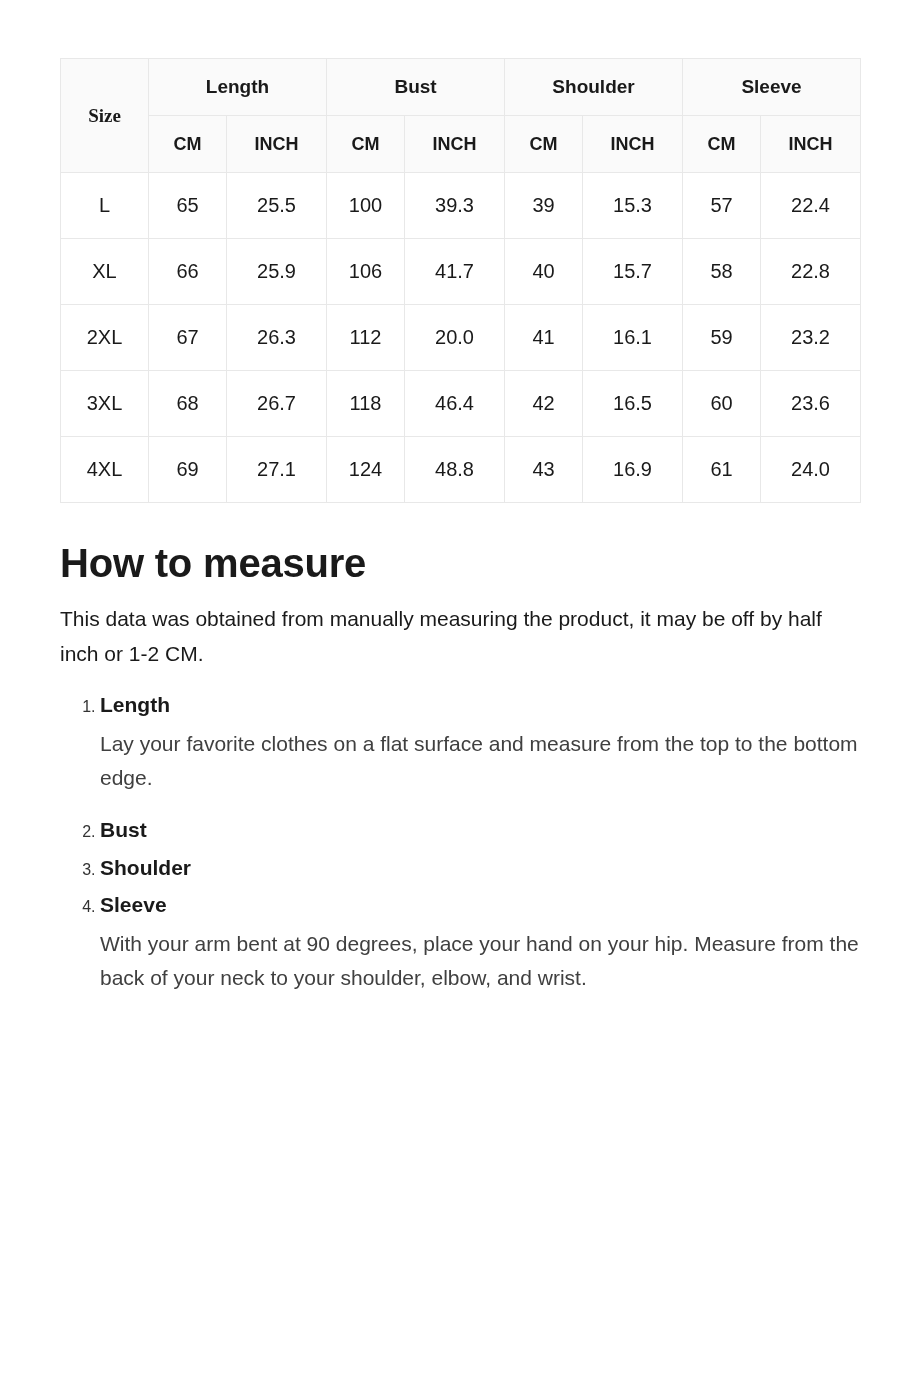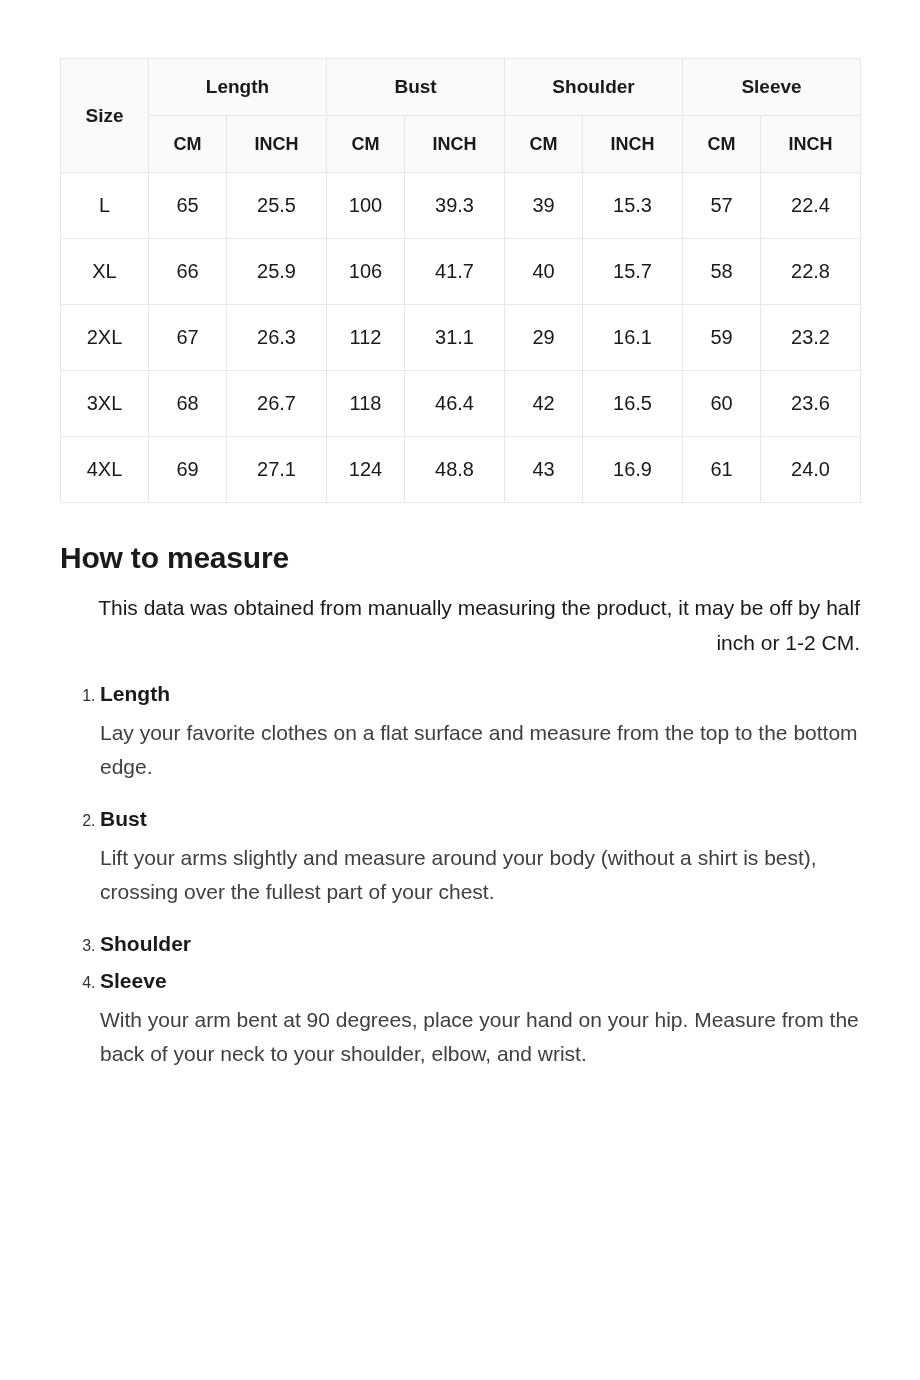--- a/index.html
+++ b/index.html
@@ -42,42 +42,42 @@
   }
   table.size-table thead th.group {
     height: 54px;
   }
   table.size-table thead th.unit {
     height: 54px;
     font-size: 18px;
   }
   table.size-table thead th.size-cell {
     font-size: 19px;
+    font-family: Liberation Serif, serif;
   }
   table.size-table tbody td {
     height: 63px;
     font-size: 20px;
   }
   col.c-size { width: 88px; }
   col.c-cm { width: 78px; }
   col.c-in { width: 100px; }
 
   
   h2.section-title {
-    font-size: 30px;
+    font-size: 40px;
     font-weight: bold;
     margin: 38px 0 16px 0;
     letter-spacing: -0.2px;
   }
   p.intro {
     font-size: 21px;
     line-height: 1.65;
     margin: 0 0 10px 0;
     max-width: 800px;
-    text-align: right;
   }
 
   ol.measure-list {
     margin: 18px 0 0 0;
     padding-left: 40px;
     list-style-position: outside;
     list-style-type: decimal;
     font-size: 16px;
     color: #333;
   }
@@ -162,22 +162,22 @@
         <td>40</td>
         <td>15.7</td>
         <td>58</td>
         <td>22.8</td>
       </tr>
       <tr>
         <td>2XL</td>
         <td>67</td>
         <td>26.3</td>
         <td>112</td>
-        <td>31.1</td>
-        <td>29</td>
+        <td>20.0</td>
+        <td>41</td>
         <td>16.1</td>
         <td>59</td>
         <td>23.2</td>
       </tr>
       <tr>
         <td>3XL</td>
         <td>68</td>
         <td>26.7</td>
         <td>118</td>
         <td>46.4</td>
@@ -203,21 +203,20 @@
   <h2 class="section-title">How to measure</h2>
   <p class="intro">This data was obtained from manually measuring the product, it may be off by half inch or 1-2 CM.</p>
 
   <ol class="measure-list">
     <li>
       <span class="item-title">Length</span>
       <span class="item-desc">Lay your favorite clothes on a flat surface and measure from the top to the bottom edge.</span>
     </li>
     <li>
       <span class="item-title">Bust</span>
-      <span class="item-desc">Lift your arms slightly and measure around your body (without a shirt is best), crossing over the fullest part of your chest.</span>
     </li>
     <li>
       <span class="item-title">Shoulder</span>
     </li>
     <li>
       <span class="item-title">Sleeve</span>
       <span class="item-desc">With your arm bent at 90 degrees, place your hand on your hip. Measure from the back of your neck to your shoulder, elbow, and wrist.</span>
     </li>
   </ol>
 

